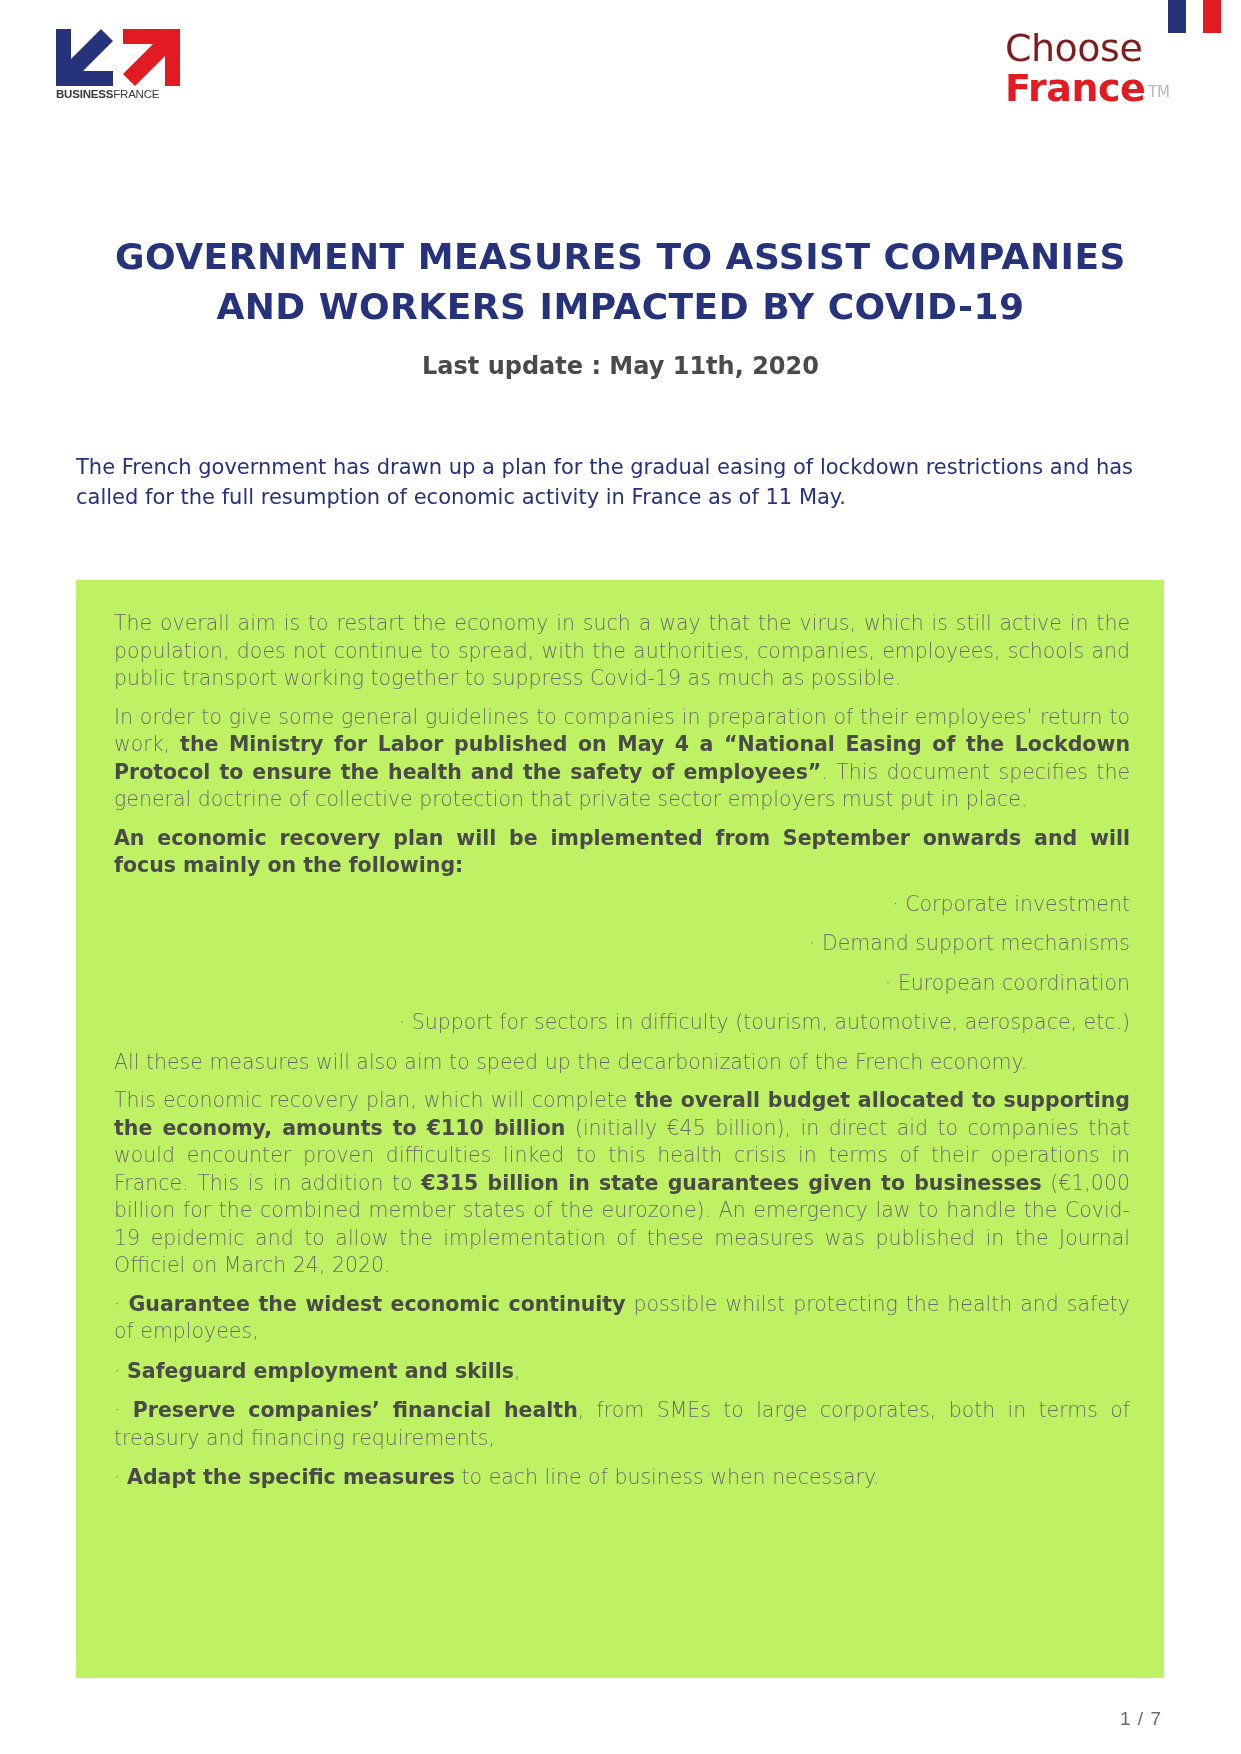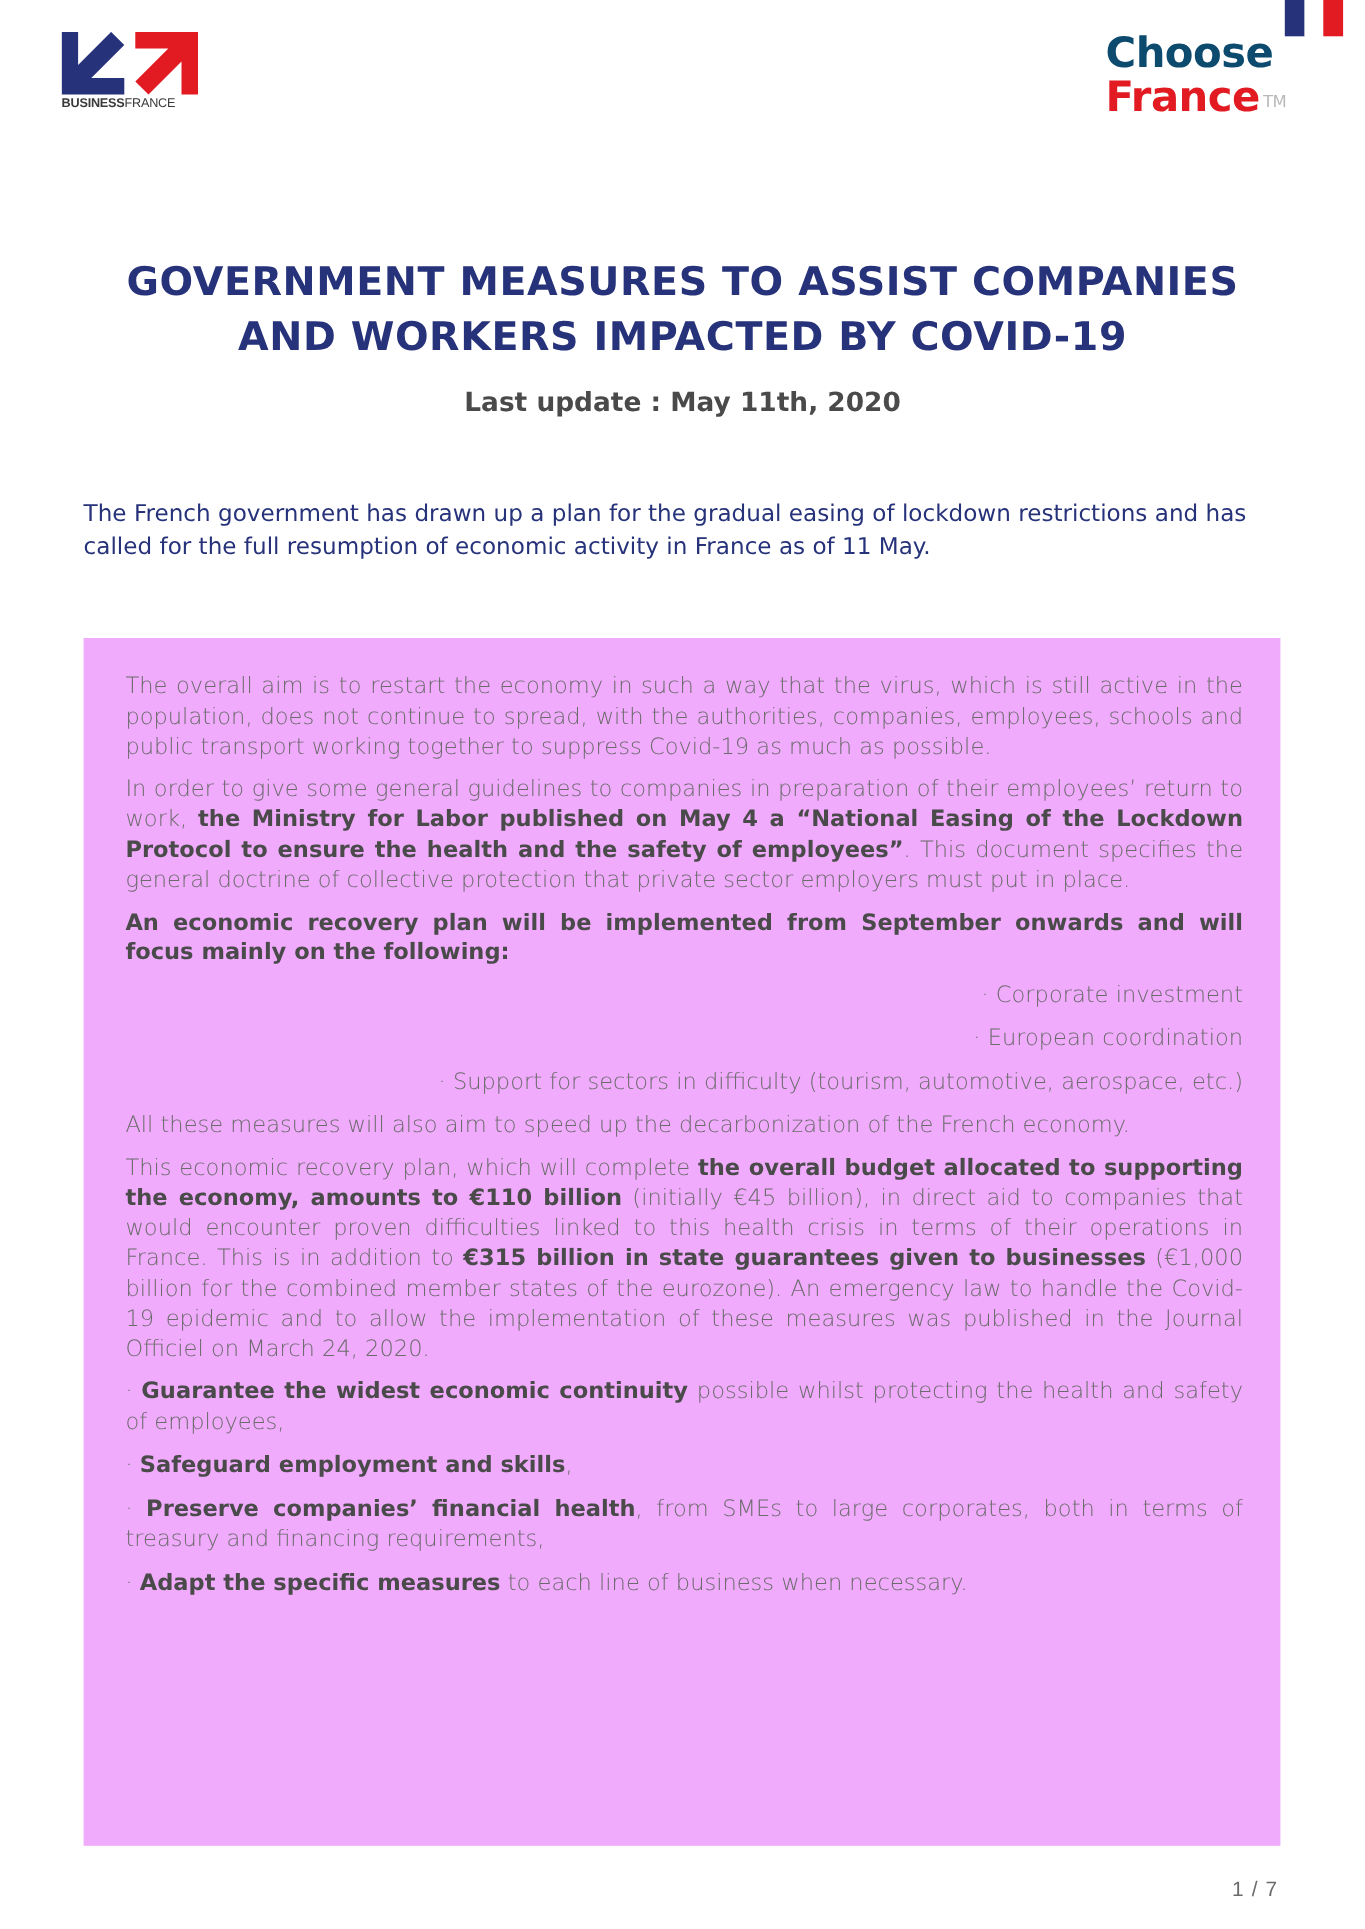--- a/index.html
+++ b/index.html
@@ -8,30 +8,30 @@
 
   .logo-bf { position: absolute; left: 25px; top: 29px; width: 124px; height: 74px; margin-left: 31px; }
   .logo-bf svg { display: block; }
   .logo-bf .bf-text { position: absolute; left: 0; top: 59px; font-family: "Liberation Sans", sans-serif; font-weight: bold; font-size: 11.5px; color: #3a3a3a; letter-spacing: -0.2px; white-space: nowrap; }
   .logo-bf .bf-text span.light { font-weight: normal; }
 
   .flag { position: absolute; left: 1168px; top: 0; width: 53px; height: 33px; display: flex; }
   .flag div { flex: 1; }
 
   .logo-cf { position: absolute; left: 1005px; top: 28px; }
-  .logo-cf .choose { font-family: "DejaVu Sans", sans-serif; font-weight: bold; font-size: 38px; color: #0c4a6e; line-height: 40px; letter-spacing: -0.5px; }
+  .logo-cf .choose { font-family: "DejaVu Sans", sans-serif; font-weight: normal; font-size: 38px; color: #7f1d1d; line-height: 40px; letter-spacing: -0.5px; }
   .logo-cf .france { font-family: "DejaVu Sans", sans-serif; font-weight: bold; font-size: 38px; color: #e21a22; line-height: 40px; letter-spacing: -0.5px; }
   .logo-cf .tm { font-size: 15px; color: #b9b9b9; vertical-align: top; position: relative; top: 4px; font-weight: normal; margin-left: 3px; }
 
   .title { position: absolute; left: 0; top: 232px; width: 1241px; text-align: center; font-family: "DejaVu Sans", sans-serif; font-weight: bold; font-size: 36px; line-height: 50px; color: #26327a; letter-spacing: 0.5px; }
   .subtitle { position: absolute; left: 0; top: 352px; width: 1241px; text-align: center; font-family: "DejaVu Sans", sans-serif; font-weight: bold; font-size: 24px; color: #4a4a4a; }
 
   .intro { position: absolute; left: 76px; top: 452px; width: 1090px; font-size: 21px; line-height: 30px; color: #26327a; }
 
-  .box { position: absolute; left: 76px; top: 580px; width: 1088px; height: 1098px; background: #f0abfc; }
+  .box { position: absolute; left: 76px; top: 580px; width: 1088px; height: 1098px; background: #bef264; }
   .box-content { position: absolute; left: 38px; top: 30px; width: 1016px; font-family: "DejaVu Sans", sans-serif; font-weight: 300; font-size: 20.5px; line-height: 27.5px; color: #6b6b6b; text-align: justify; }
   .box-content p { margin-bottom: 11px; }
   .box-content b { color: #4a4a4a; font-weight: bold; }
   .box-content .bullet { margin-bottom: 12px; text-align: right; }
   .box-content .bullet.j { text-align: justify; }
 
   .page-num { position: absolute; left: 1120px; top: 1708px; font-family: "Liberation Sans", sans-serif; font-size: 19px; color: #6b6b6b; letter-spacing: 1px; }
 </style>
 </head>
 <body>
@@ -67,20 +67,21 @@
 
 <div class="box">
   <div class="box-content">
     <p>The overall aim is to restart the economy in such a way that the virus, which is still active in the population, does not continue to spread, with the authorities, companies, employees, schools and public transport working together to suppress Covid-19 as much as possible.</p>
 
     <p><span>In order to give some general guidelines to companies in preparation of their employees’ return to work, </span><b>the Ministry for Labor published on May 4 a “National Easing of the Lockdown Protocol to ensure the health and the safety of employees”</b><span>. This document specifies the general doctrine of collective protection that private sector employers must put in place.</span></p>
 
     <p><b>An economic recovery plan will be implemented from September onwards and will focus mainly on the following:</b></p>
 
     <p class="bullet">· Corporate investment</p>
+    <p class="bullet">· Demand support mechanisms</p>
     <p class="bullet">· European coordination</p>
     <p class="bullet">· Support for sectors in difficulty (tourism, automotive, aerospace, etc.)</p>
 
     <p>All these measures will also aim to speed up the decarbonization of the French economy.</p>
 
     <p><span>This economic recovery plan, which will complete </span><b>the overall budget allocated to supporting the economy, amounts to €110 billion</b><span> (initially €45 billion), in direct aid to companies that would encounter proven difficulties linked to this health crisis in terms of their operations in France. This is in addition to </span><b>€315 billion in state guarantees given to businesses</b><span> (€1,000 billion for the combined member states of the eurozone). An emergency law to handle the Covid-19 epidemic and to allow the implementation of these measures was published in the Journal Officiel on March 24, 2020.</span></p>
 
 
     <p class="bullet j"><span>· </span><b>Guarantee the widest economic continuity</b><span> possible whilst protecting the health and safety of employees,</span></p>
     <p class="bullet j"><span>· </span><b>Safeguard employment and skills</b><span>,</span></p>

